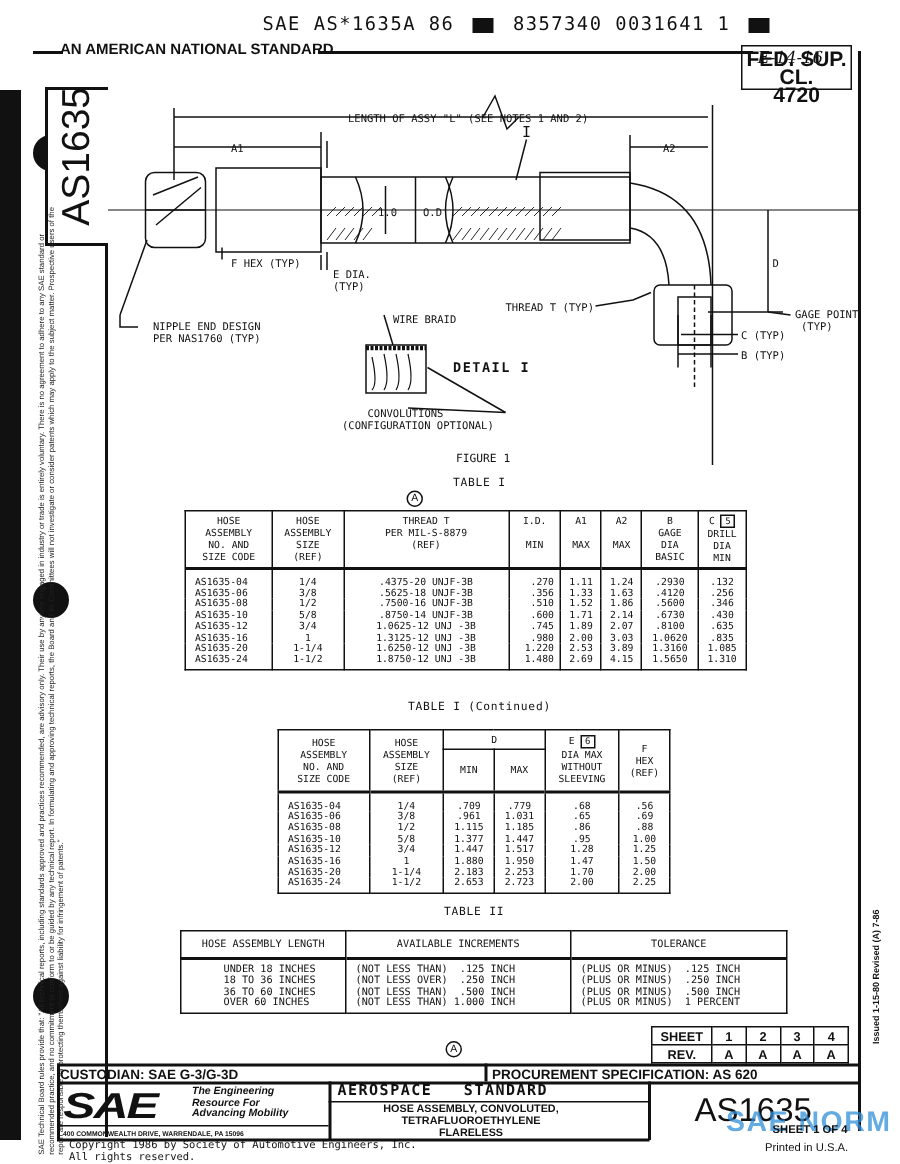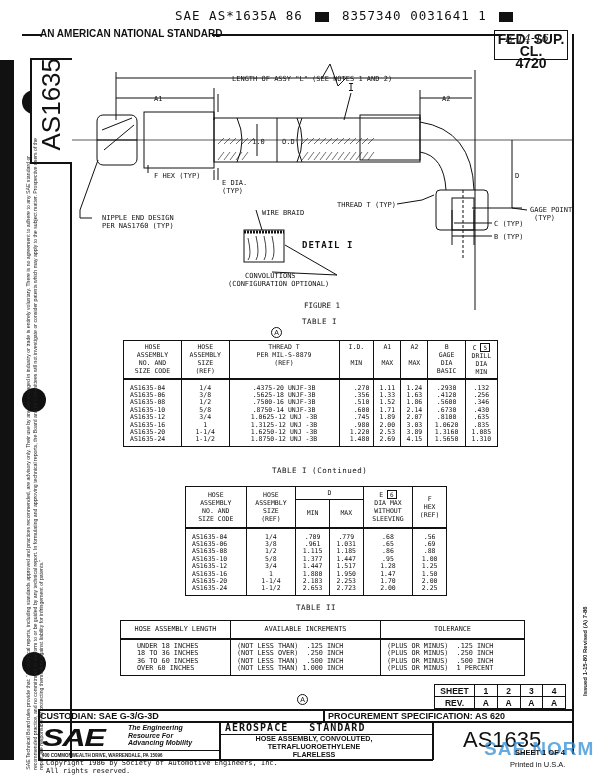--- a/index.html
+++ b/index.html
@@ -396,21 +396,21 @@
 <table class="abs t3">
   <thead>
     <tr>
       <th style="width:110px">HOSE ASSEMBLY LENGTH</th>
       <th style="width:150px">AVAILABLE INCREMENTS</th>
       <th>TOLERANCE</th>
     </tr>
   </thead>
   <tbody>
     <tr>
-      <td style="padding-left:16px">
+      <td style="padding-left:28px">
           <div>UNDER 18 INCHES</div>
           <div>18 TO 36 INCHES</div>
           <div>36 TO 60 INCHES</div>
           <div>OVER  60 INCHES</div>
         </td>
       <td style="white-space:pre"><div>(NOT LESS THAN)  .125 INCH</div><div>(NOT LESS OVER)  .250 INCH</div><div>(NOT LESS THAN)  .500 INCH</div><div>(NOT LESS THAN) 1.000 INCH</div></td>
       <td style="white-space:pre"><div>(PLUS OR MINUS)  .125 INCH</div><div>(PLUS OR MINUS)  .250 INCH</div><div>(PLUS OR MINUS)  .500 INCH</div><div>(PLUS OR MINUS)  1 PERCENT</div></td>
     </tr>
   </tbody>
 </table>

